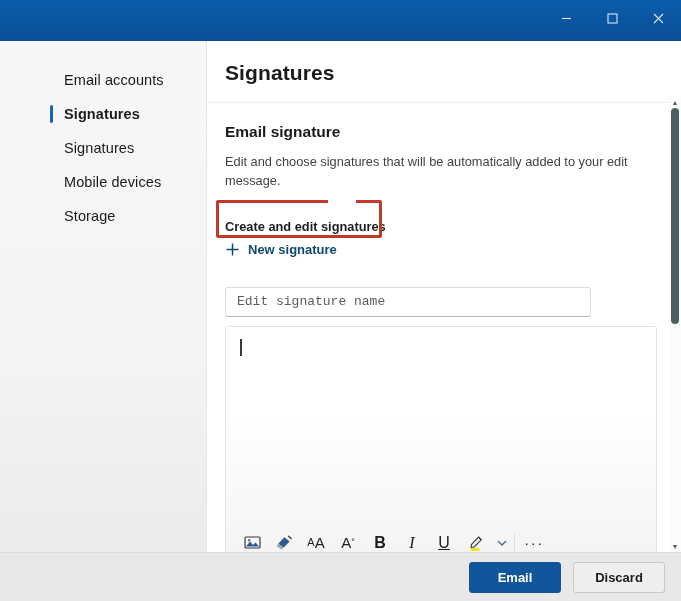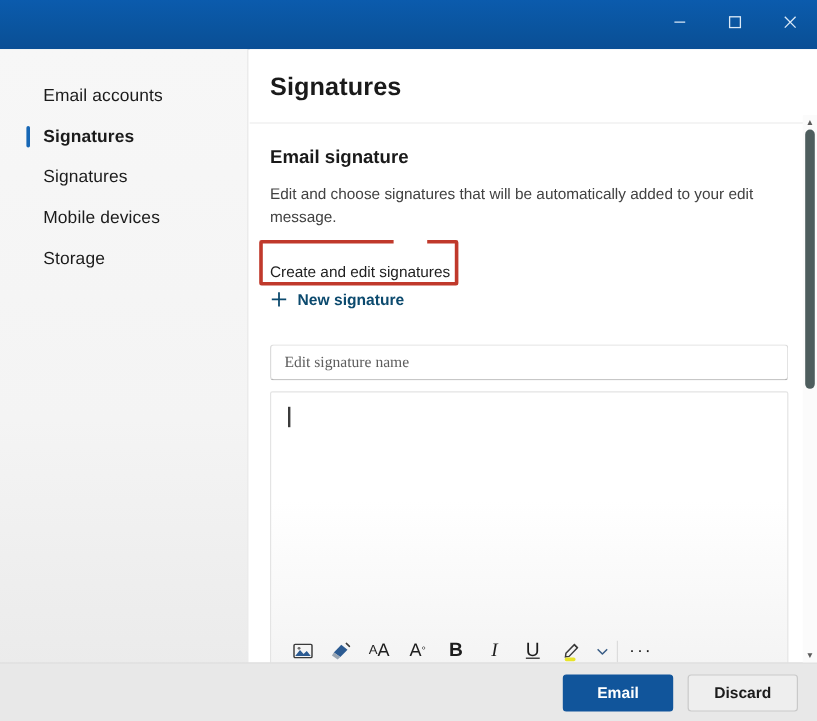--- a/index.html
+++ b/index.html
@@ -45,20 +45,21 @@
 
   
   .sidebar {
     position: absolute;
     top: 41px; left: 0;
     width: 207px;
     height: 560px;
     background: linear-gradient(180deg, #f7f7f7 0%, #f4f4f4 55%, #e9e9e9 100%);
     border-right: 1px solid #e6e6e6;
     padding-top: 22px;
+    padding-left: 28px;
   }
   .nav-item {
     position: relative;
     height: 34px;
     display: flex;
     align-items: center;
     padding-left: 36px;
     font-size: 14.5px;
     color: #1b1b1b;
     cursor: default;
@@ -113,21 +114,21 @@
   }
   .section-desc {
     font-size: 12.8px;
     color: #424242;
     line-height: 1.52;
     width: 432px;
     margin-bottom: 15px;
   }
   .sub-label {
     font-size: 12.8px;
-    font-weight: 400;
+    font-weight: 700;
     color: #1e1e1e;
     margin-bottom: 8px;
     margin-top: 28px;
   }
 
   .new-sig {
     display: inline-flex;
     align-items: center;
     gap: 8px;
     color: #0c4a6e;
@@ -138,27 +139,27 @@
   }
   .plus-icon {
     display: inline-flex;
     align-items: center;
     justify-content: center;
     width: 15px;
     height: 15px;
   }
 
   .name-input {
-    width: 432px;
+    width: 366px;
     height: 30px;
     border: 1px solid #dcdcdc;
     border-bottom-color: #b5b5b5;
     border-radius: 3px;
     background: #fff;
-    font-family: Liberation Serif, serif;
+    font-family: Liberation Mono, monospace;
     font-size: 13px;
     color: #1a1a1a;
     padding: 0 11px;
     outline: none;
   }
   .name-input::placeholder { color: #5d5d5d; }
 
   
   .editor-wrap {
     position: relative;

